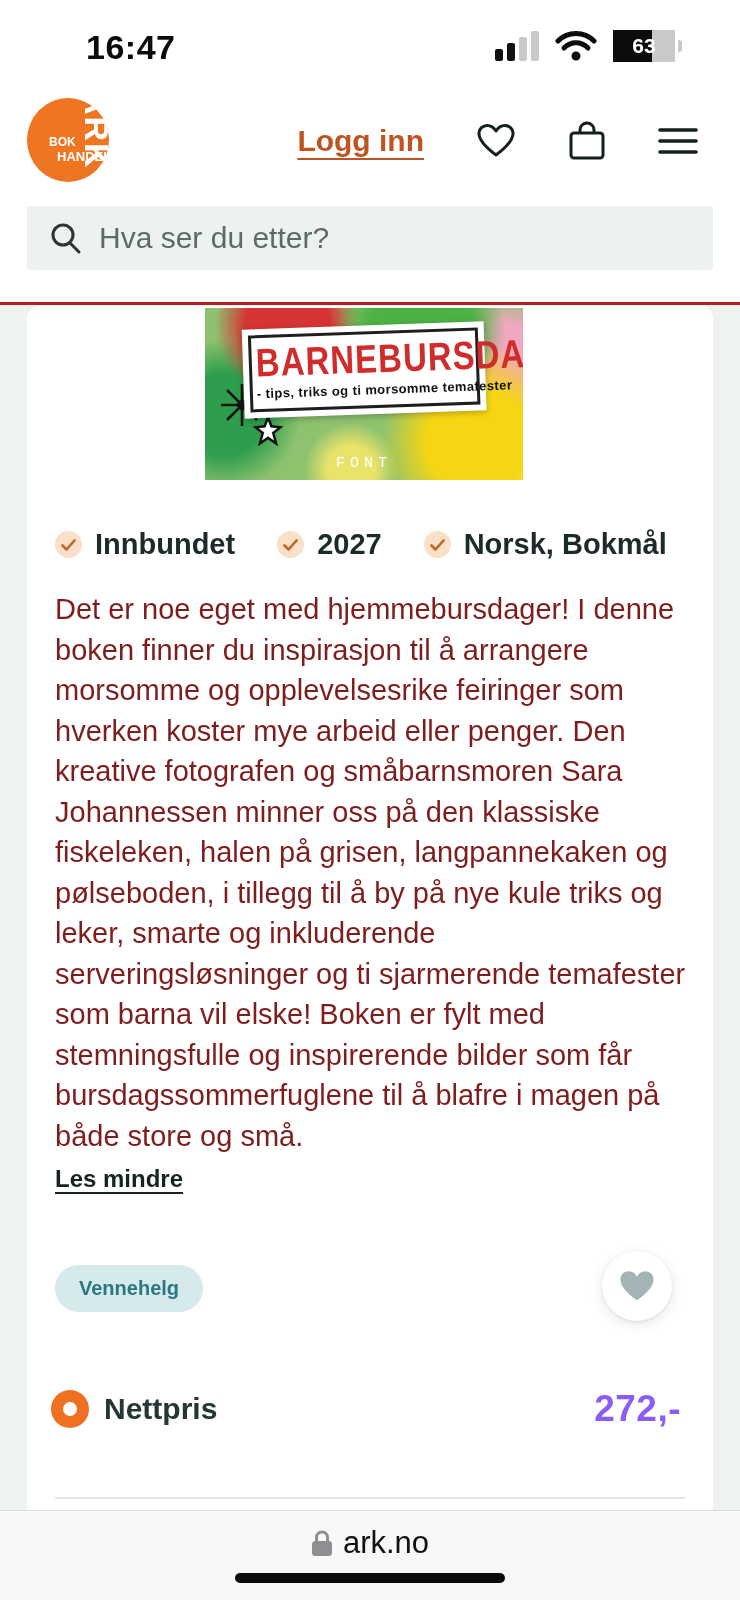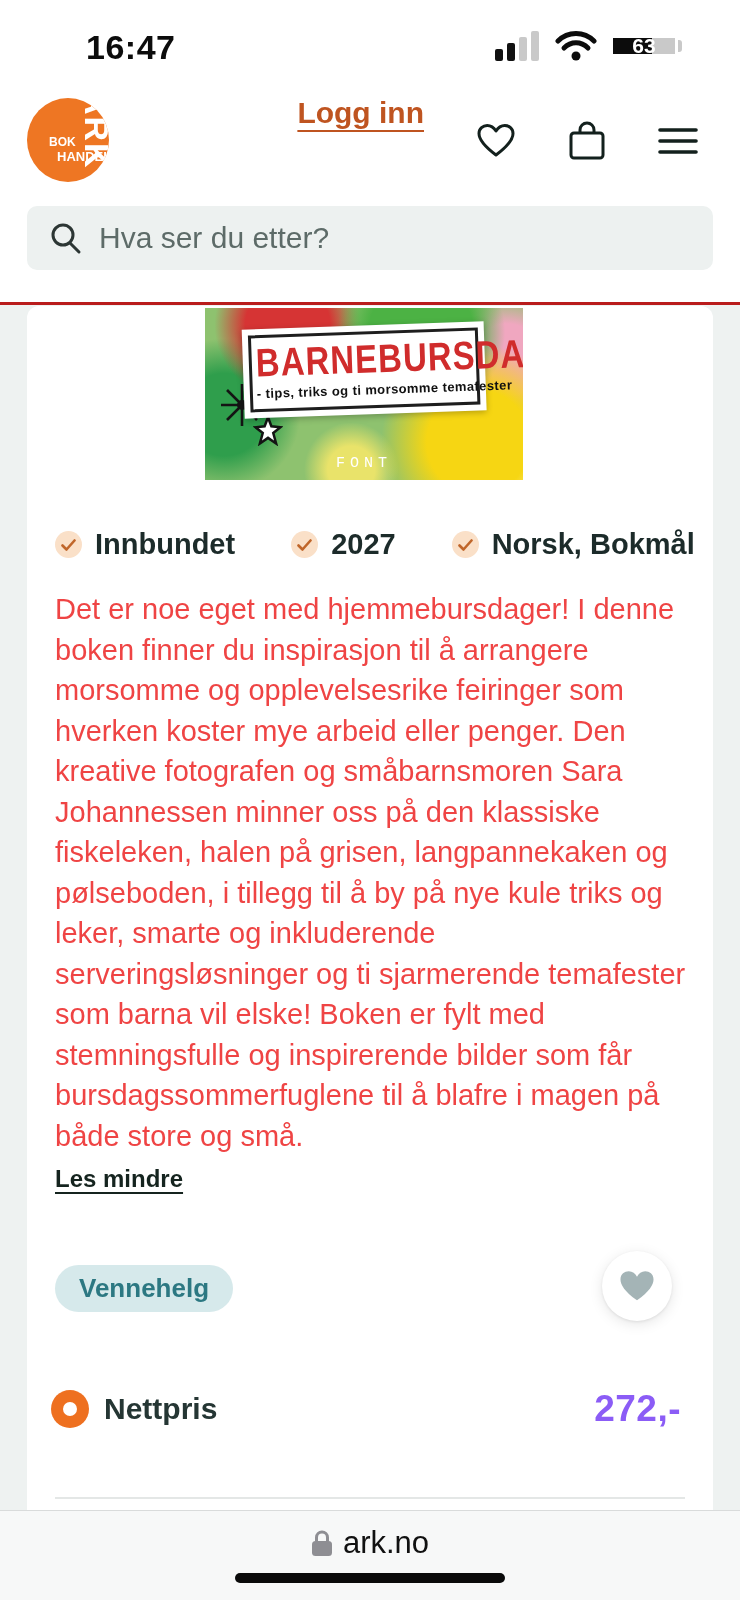--- a/index.html
+++ b/index.html
@@ -20,50 +20,50 @@
   
   .status-bar { position:absolute; top:22px; left:0; width:740px; height:48px; }
   .sb-time { position:absolute; left:86px; top:6px; font-size:34px; font-weight:bold; color:#0c0c0c; letter-spacing:.5px; }
   .sb-icons { position:absolute; right:58px; top:8px; display:flex; align-items:center; gap:16px; }
   .sig-bars { display:flex; align-items:flex-end; gap:4px; height:30px; }
   .sig-bars i { display:block; width:8px; border-radius:2px; }
   .sig-b1 { height:12px; background:#111; }
   .sig-b2 { height:18px; background:#111; }
   .sig-b3 { height:24px; background:#c9c9c9; }
   .sig-b4 { height:30px; background:#c9c9c9; }
-  .battery { position:relative; width:62px; height:16px; background:#c9c9c9; border-radius:0; overflow:hidden; }
+  .battery { position:relative; width:62px; height:32px; background:#c9c9c9; border-radius:0; overflow:hidden; }
   .battery .fill { position:absolute; left:0; top:0; bottom:0; width:63%; background:#0c0c0c; }
   .battery .pct { position:absolute; inset:0; display:flex; align-items:center; justify-content:center;
                   color:#ffffff; font-size:21px; font-weight:bold; }
   .bat-nub { width:4px; height:12px; background:#c9c9c9; border-radius:0 3px 3px 0; margin-left:-13px; }
 
   
   .header-row { position:absolute; top:96px; left:0; width:740px; height:90px; }
   .logo {
     position:absolute; left:27px; top:2px; width:82px; height:84px; border-radius:50%;
     background:#ee7623; overflow:hidden;
   }
   .logo .ark {
     position:absolute; right:-7px; top:-8px; color:#fff; font-weight:bold; font-size:34px;
     writing-mode:vertical-rl; letter-spacing:2px;
   }
   .logo .bok    { position:absolute; left:22px; top:37px; color:#fff; font-weight:bold; font-size:12px; }
   .logo .handel { position:absolute; left:30px; top:51px; color:#fff; font-weight:bold; font-size:13px; }
 
-  .header-actions { position:absolute; right:42px; top:0; height:90px; display:flex; gap:52px; }
+  .header-actions { position:absolute; right:42px; top:0; height:90px; display:flex; align-items:center; gap:52px; }
   .login-link {
     color:#bf5420; font-size:30px; font-weight:bold; text-decoration:underline;
     text-underline-offset:7px; text-decoration-thickness:2px; cursor:pointer;
   }
   .hicon { display:flex; align-items:center; justify-content:center; cursor:pointer; }
 
   
   .search-bar {
     position:absolute; left:27px; top:206px; width:686px; height:64px;
-    background:#edf1f0; border-radius:10px; display:flex; align-items:center; padding:0 22px; gap:16px;
+    background:#edf1f0; border-radius:2px; display:flex; align-items:center; padding:0 22px; gap:16px;
   }
   .search-bar input {
     border:none; outline:none; background:transparent; flex:1;
     font-family:"Liberation Sans", sans-serif; font-size:30px; color:#333;
   }
   .search-bar input::placeholder { color:#5d6b68; opacity:1; }
 
   
   .card {
     position:absolute; left:27px; top:306px; width:686px; height:1294px;
@@ -93,42 +93,42 @@
     transform:scaleY(1.2); display:block; white-space:nowrap;
   }
   .cover-subtitle { display:block; margin-top:4px; font-size:13px; font-weight:bold; color:#111; letter-spacing:.4px; white-space:nowrap; }
   .cover-publisher {
     position:absolute; left:0; right:0; bottom:8px; text-align:center;
     color:#ffffff; font-family:Liberation Mono, monospace; font-size:15px; letter-spacing:5px;
   }
   .cover-star { position:absolute; fill:#141414; }
 
   
-  .badges { position:absolute; left:28px; top:222px; display:flex; align-items:flex-start; gap:56px; }
+  .badges { position:absolute; left:28px; top:222px; display:flex; align-items:flex-start; gap:42px; }
   .badge { display:flex; align-items:center; gap:13px; }
   .badge .chk {
     width:27px; height:27px; border-radius:50%; background:#fae0c8;
     display:flex; align-items:center; justify-content:center; flex:0 0 auto;
   }
   .badge .lbl { font-size:29px; font-weight:bold; color:#1c2b2a; }
 
   
   .description {
     position:absolute; left:28px; top:283px; width:634px;
-    font-size:29px; line-height:40.5px; color:#ef4444;
+    font-size:29px; line-height:40.5px; color:#7f1d1d;
   }
   .collapse-link {
     position:absolute; left:28px; top:859px; font-size:24px; font-weight:bold; color:#15241f;
     text-decoration:underline; text-underline-offset:5px; text-decoration-thickness:2px; cursor:pointer;
   }
 
   
   .tag-pill {
     position:absolute; left:28px; top:959px; height:47px; padding:0 24px; border-radius:24px;
-    background:#d6e9eb; color:#2c7882; font-size:26px; font-weight:bold;
+    background:#d6e9eb; color:#2c7882; font-size:20px; font-weight:bold;
     display:flex; align-items:center;
   }
   .wish-btn {
     position:absolute; left:575px; top:945px; width:70px; height:70px; border-radius:50%;
     background:#ffffff; box-shadow:0 3px 14px rgba(0,0,0,.10), 0 1px 3px rgba(0,0,0,.08);
     display:flex; align-items:center; justify-content:center; cursor:pointer;
   }
 
   
   .price-row { position:absolute; left:24px; top:1078px; width:630px; height:50px; display:flex; align-items:center;text-align:right; }

